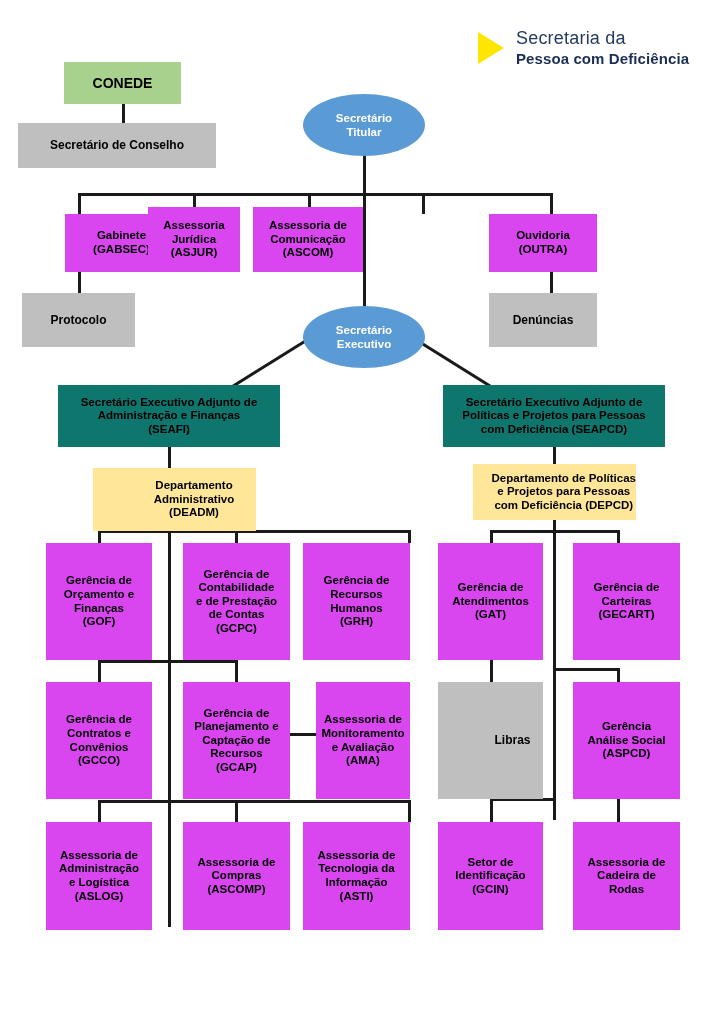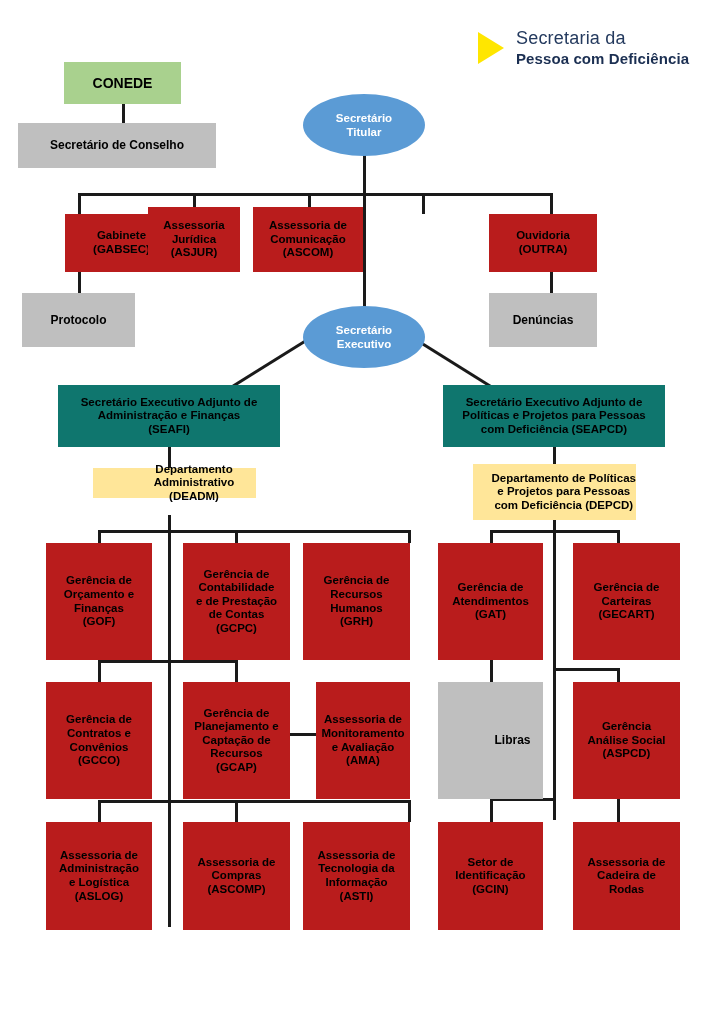--- a/index.html
+++ b/index.html
@@ -23,21 +23,21 @@
     display: flex;
     align-items: center;
     justify-content: center;
     text-align: center;
     line-height: 1.18;
     color: #000000;
     z-index: 3;
   }
   .node span { display: block; width: 100%; padding: 0 3px; }
   .gray {
-    background: #b91c1c;
+    background: #d946ef;
     font-weight: bold;
     font-size: 11.5px;
   }
   .gray-plain {
     background: #bfbfbf;
     font-weight: bold;
     font-size: 12px;
   }
   .green {
     background: #0f766e;
@@ -248,21 +248,21 @@
   </div>
 
   <div class="node green" style="left:443px; top:385px; width:222px; height:62px;">
     <div>
       <div>Secretário Executivo Adjunto de</div>
       <div>Políticas e Projetos para Pessoas</div>
       <div>com Deficiência (SEAPCD)</div>
     </div>
   </div>
 
-  <div class="node yellow" style="left:93px; top:468px; width:163px; height:30px;padding-left:39px;">
+  <div class="node yellow" style="left:93px; top:468px; width:163px; height:63px;padding-left:39px;">
     <div>
       <div>Departamento</div>
       <div>Administrativo (DEADM)</div>
     </div>
   </div>
 
   <div class="node yellow" style="left:473px; top:464px; width:163px; height:56px;justify-content:flex-end;">
     <div>
       <div>Departamento de Políticas</div>
       <div>e Projetos para Pessoas</div>

